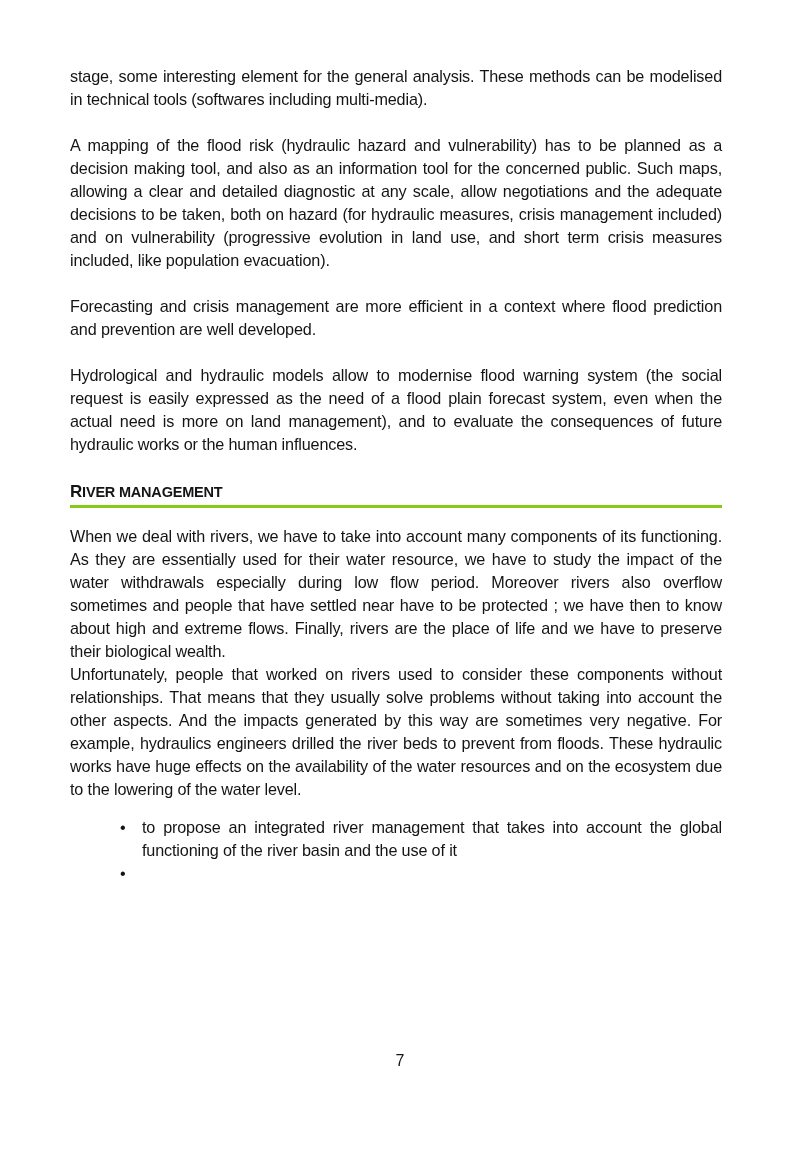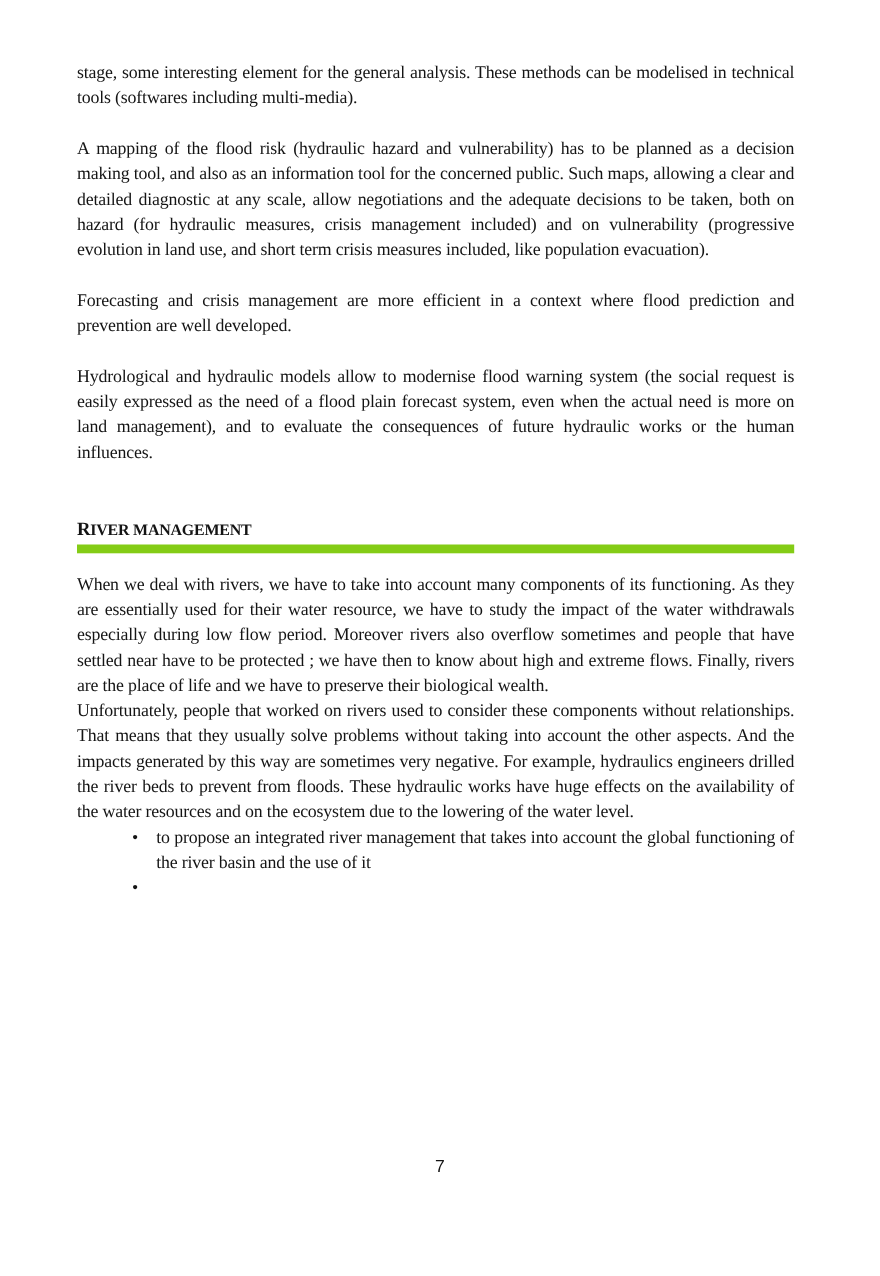--- a/index.html
+++ b/index.html
@@ -11,62 +11,61 @@
       width: 800px;
       height: 1160px;
       position: relative;
       overflow: hidden;
       font-family: "Liberation Sans", "DejaVu Sans", sans-serif;
       color: #141414;
     }
     .page {
       position: absolute;
       left: 70px;
-      top: 55px;
+      top: 65px;
       width: 652px;
       font-size: 16.2px;
       line-height: 23px;
       letter-spacing: -0.15px;
-      font-family: Liberation Serif, serif;
     }
     .para {
       margin: 0;
       text-align: justify;
       text-align-last: left;
     }
     .gap { height: 23px; }
     .heading {
-      margin-top: 48px;
+      margin-top: 26px;
       font-weight: bold;
       font-size: 14.5px;
       letter-spacing: -0.2px;
       text-transform: uppercase;
       padding-bottom: 3px;
-      border-bottom: 8px solid #84cc16;
+      border-bottom: 3px solid #84cc16;
       line-height: 20px;
     }
     .heading .cap { font-size: 17px; }
     .after-heading { height: 17px; }
     ul.bullets {
       margin: 0;
       padding: 0;
       list-style: none;
     }
     ul.bullets li {
       position: relative;
       padding-left: 72px;
       text-align: justify;
       text-align-last: left;
     }
     ul.bullets li .dot {
       position: absolute;
       left: 50px;
       top: 0;
     }
-    ul.bullets li .txt { display: block; padding-left: 0; }
+    ul.bullets li .txt { display: block; padding-left: 0; margin-top: 15px; }
     .page-number {
       position: absolute;
       left: 0;
       width: 800px;
       top: 1052px;
       text-align: center;
       font-size: 16px;
     }
   </style>
 </head>

